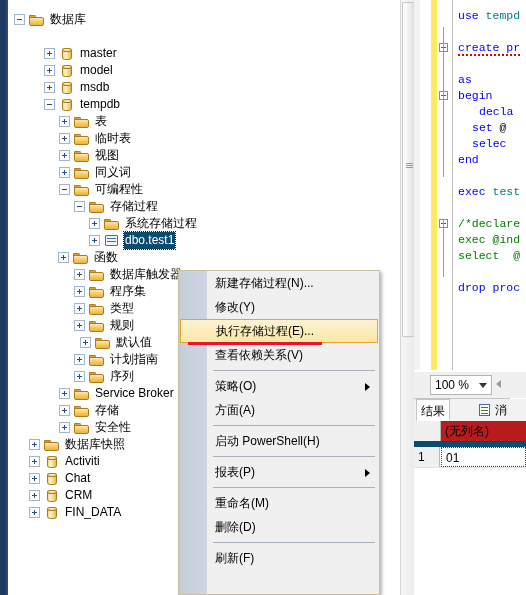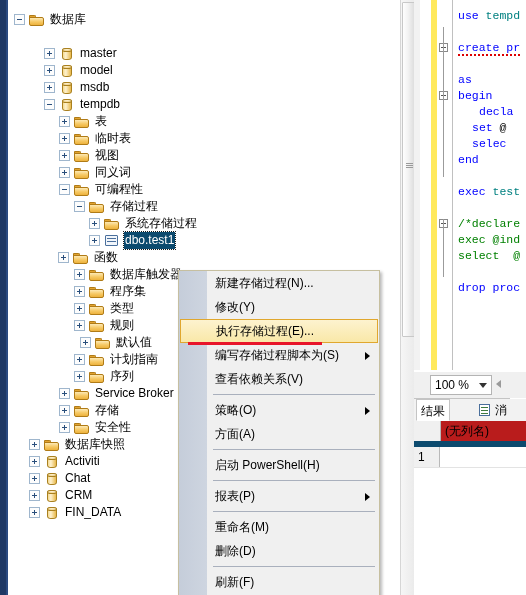--- a/index.html
+++ b/index.html
@@ -189,31 +189,31 @@
         <div class="rtab active" style="left: 2px;"><span class="tabico grid"></span><span>结果</span></div>
         <div class="rtab" style="left: 60px;"><span class="tabico msg"></span><span>消</span></div>
       </div>
     <div class="grid" id="rgrid">
         <div class="ghead">
           <div class="gh-rownum"></div>
           <div class="gh-col">(无列名)</div>
         </div>
         <div class="grow">
           <div class="gc-num">1</div>
+          <div class="gc-val">01</div>
         </div>
       </div>
   </div>
 
   <div class="ctxmenu">
     <div class="ctx-gutter"></div>
     <div id="menuitems">
         <div class="mi"><span>新建存储过程(N)...</span></div>
         <div class="mi"><span>修改(Y)</span></div>
         <div class="mi hl"><span>执行存储过程(E)...</span></div>
-        <div class="mi"><span>编写存储过程脚本为(S)</span><span class="arrow"></span></div>
         <div class="mi"><span>查看依赖关系(V)</span></div>
         <div class="msep"></div>
         <div class="mi"><span>策略(O)</span><span class="arrow"></span></div>
         <div class="mi"><span>方面(A)</span></div>
         <div class="msep"></div>
         <div class="mi"><span>启动 PowerShell(H)</span></div>
         <div class="msep"></div>
         <div class="mi"><span>报表(P)</span><span class="arrow"></span></div>
         <div class="msep"></div>
         <div class="mi"><span>重命名(M)</span></div>

